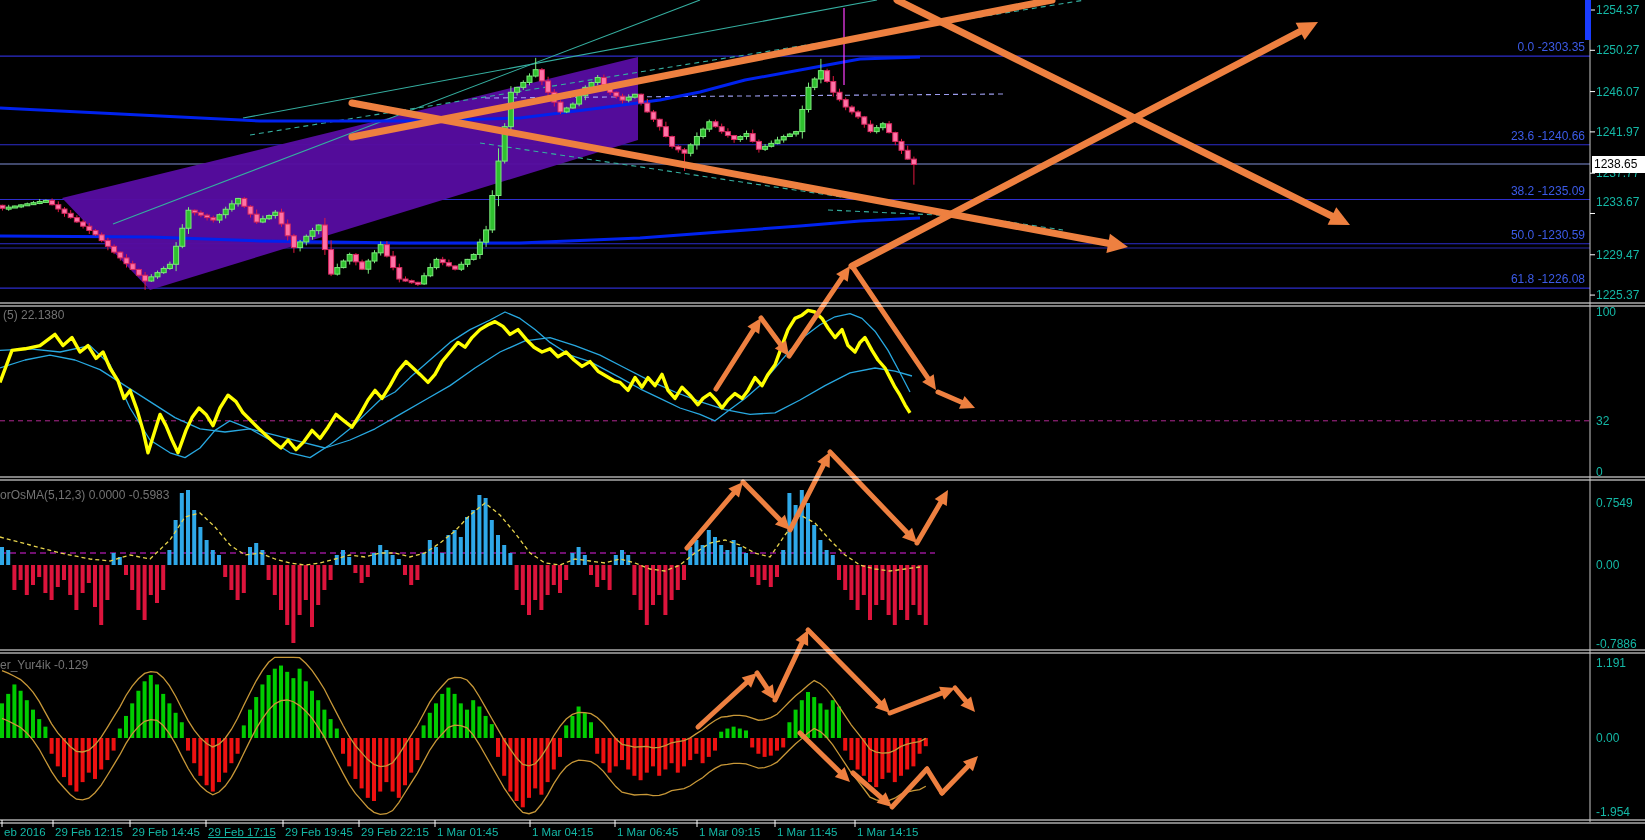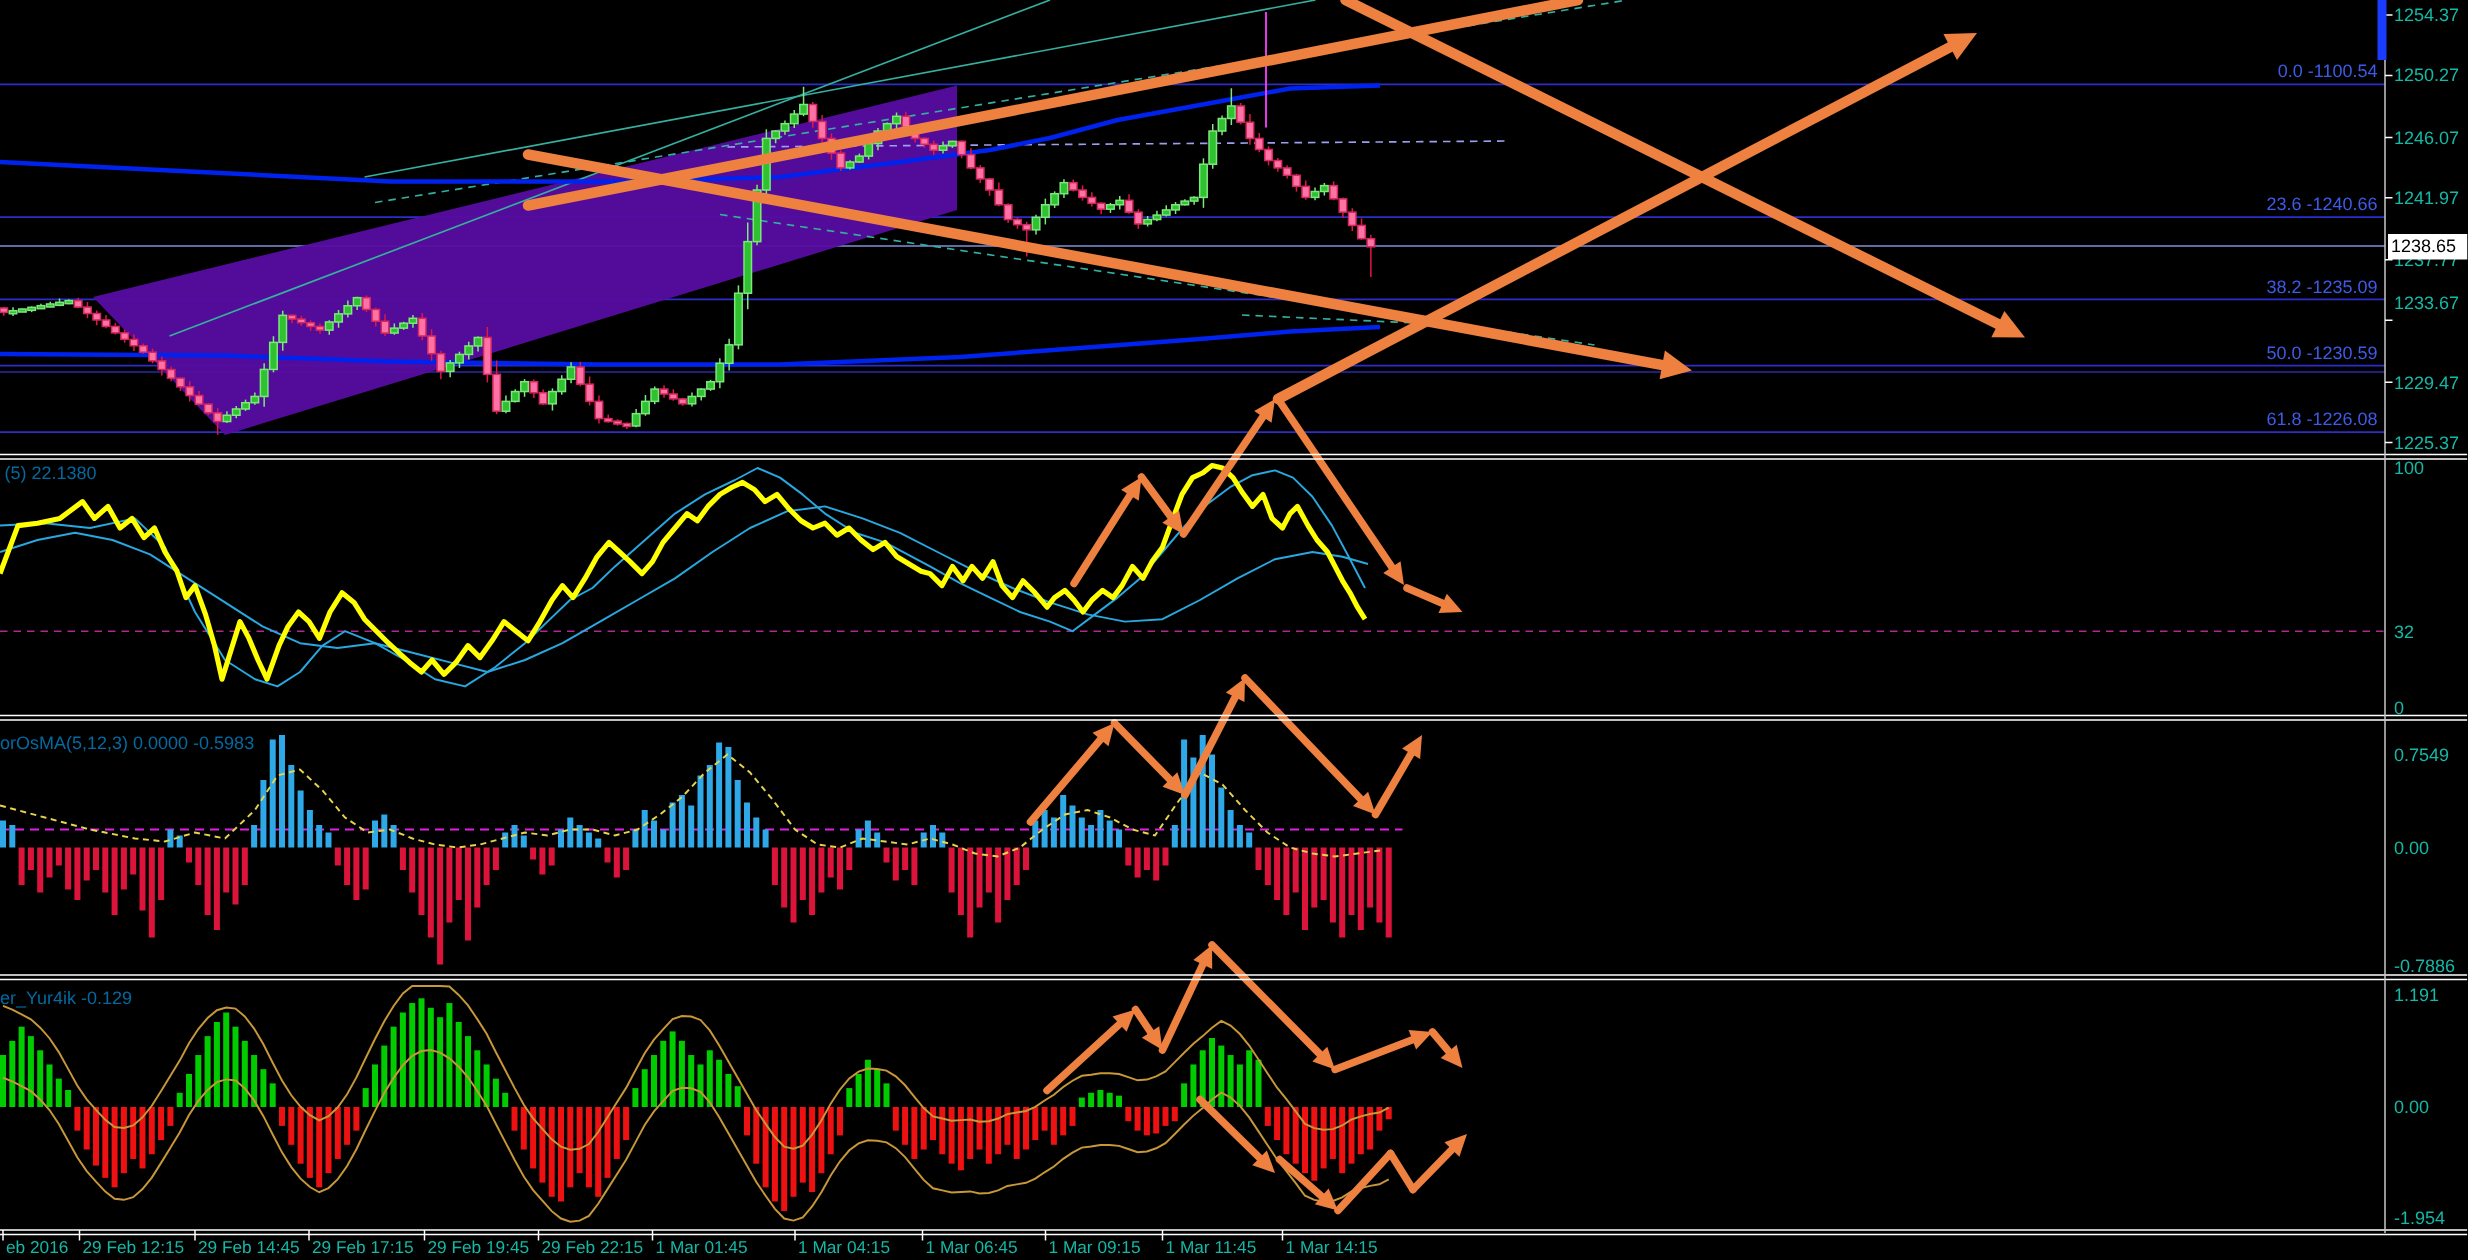--- a/index.html
+++ b/index.html
@@ -2,21 +2,21 @@
 <html><head>
 <meta charset="utf-8">
 <style>
   html,body{margin:0;padding:0;background:#000;}
   #stage{position:relative;width:1645px;height:840px;background:#000;overflow:hidden;
          font-family:"Liberation Sans",sans-serif;}
   #cv{position:absolute;left:0;top:0;}
   .lbl{position:absolute;color:#14b8a6;font:12px "Liberation Sans",sans-serif;white-space:nowrap;}
   .tick{transform:translateY(-50%);}
   .fib{color:#3c5be8;text-align:right;width:300px;}
-  .ptitle{position:absolute;color:#0369a1;font:12px "Liberation Sans",sans-serif;white-space:nowrap;}
+  .ptitle{position:absolute;color:#737373;font:12px "Liberation Sans",sans-serif;white-space:nowrap;}
   .timelbl{font:11.5px "Liberation Sans",sans-serif;}
   #curprice{position:absolute;left:1592px;width:53px;top:156px;height:17px;background:#fff;color:#000;
             font:12px "Liberation Sans",sans-serif;text-align:left;padding-left:2px;line-height:17px;}
   #bluebar{position:absolute;left:1585px;top:0;width:6px;height:40px;background:#1a3cff;}
   .axis-col{position:absolute;left:1591px;top:0;width:54px;height:822px;}
   .time-row{position:absolute;left:0;top:823px;width:1645px;height:17px;}
 </style>
 </head>
 <body>
 
@@ -714,21 +714,21 @@
       <line x1="283" y1="820" x2="283" y2="827" stroke="#fff" stroke-width="1"></line>
       <line x1="359" y1="820" x2="359" y2="827" stroke="#fff" stroke-width="1"></line>
       <line x1="435" y1="820" x2="435" y2="827" stroke="#fff" stroke-width="1"></line>
       <line x1="530" y1="820" x2="530" y2="827" stroke="#fff" stroke-width="1"></line>
       <line x1="615" y1="820" x2="615" y2="827" stroke="#fff" stroke-width="1"></line>
       <line x1="697" y1="820" x2="697" y2="827" stroke="#fff" stroke-width="1"></line>
       <line x1="775" y1="820" x2="775" y2="827" stroke="#fff" stroke-width="1"></line>
       <line x1="855" y1="820" x2="855" y2="827" stroke="#fff" stroke-width="1"></line>
     </svg>
   <div id="labels">
-      <span class="lbl fib" style="left: 1285px; top: 40.201px;">0.0 -1100.54</span>
+      <span class="lbl fib" style="left: 1285px; top: 40.201px;">0.0 -2303.35</span>
       <span class="lbl fib" style="left: 1285px; top: 128.769px;">23.6 -1240.66</span>
       <span class="lbl fib" style="left: 1285px; top: 183.522px;">38.2 -1235.09</span>
       <span class="lbl fib" style="left: 1285px; top: 227.757px;">50.0 -1230.59</span>
       <span class="lbl fib" style="left: 1285px; top: 272.091px;">61.8 -1226.08</span>
       <span class="lbl tick" style="left: 1596px; top: 10px;">1254.37</span>
       <span class="lbl tick" style="left: 1596px; top: 50.303px;">1250.27</span>
       <span class="lbl tick" style="left: 1596px; top: 91.589px;">1246.07</span>
       <span class="lbl tick" style="left: 1596px; top: 131.892px;">1241.97</span>
       <span class="lbl tick" style="left: 1596px; top: 173.178px;">1237.77</span>
       <span class="lbl tick" style="left: 1596px; top: 202px;">1233.67</span>
@@ -739,21 +739,21 @@
       <span class="lbl tick" style="left: 1596px; top: 472px;">0</span>
       <span class="lbl tick" style="left: 1596px; top: 503px;">0.7549</span>
       <span class="lbl tick" style="left: 1596px; top: 565px;">0.00</span>
       <span class="lbl tick" style="left: 1596px; top: 643.86px;">-0.7886</span>
       <span class="lbl tick" style="left: 1596px; top: 662.967px;">1.191</span>
       <span class="lbl tick" style="left: 1596px; top: 738px;">0.00</span>
       <span class="lbl tick" style="left: 1596px; top: 812.466px;">-1.954</span>
       <span class="lbl timelbl" style="left: 4px; top: 826px;">eb 2016</span>
       <span class="lbl timelbl" style="left: 55px; top: 826px;">29 Feb 12:15</span>
       <span class="lbl timelbl" style="left: 132px; top: 826px;">29 Feb 14:45</span>
-      <span class="lbl timelbl" style="left: 208px; top: 826px;">29 Feb 17:15</span>
+      <span class="lbl timelbl" style="left: 208px; top: 826px; text-decoration: underline;">29 Feb 17:15</span>
       <span class="lbl timelbl" style="left: 285px; top: 826px; text-align: right;">29 Feb 19:45</span>
       <span class="lbl timelbl" style="left: 361px; top: 826px;">29 Feb 22:15</span>
       <span class="lbl timelbl" style="left: 437px; top: 826px;">1 Mar 01:45</span>
       <span class="lbl timelbl" style="left: 532px; top: 826px;">1 Mar 04:15</span>
       <span class="lbl timelbl" style="left: 617px; top: 826px;">1 Mar 06:45</span>
       <span class="lbl timelbl" style="left: 699px; top: 826px;">1 Mar 09:15</span>
       <span class="lbl timelbl" style="left: 777px; top: 826px;">1 Mar 11:45</span>
       <span class="lbl timelbl" style="left: 857px; top: 826px;">1 Mar 14:15</span>
     </div>
   <div class="axis-col"></div>

